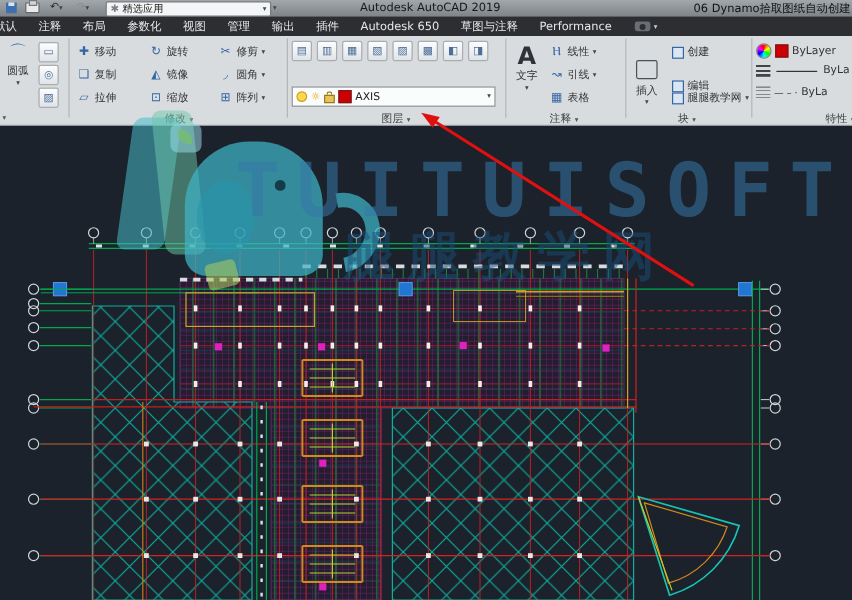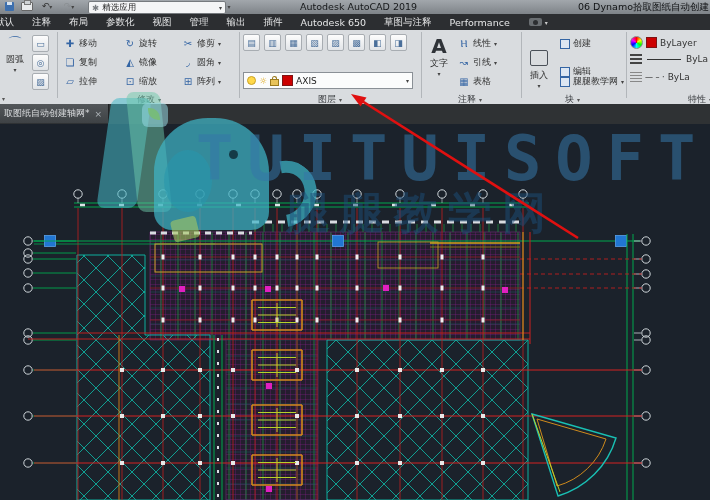--- a/index.html
+++ b/index.html
@@ -242,26 +242,20 @@
       <span>ByLa</span>
     </div>
     <div class="abs tool" style="left:630px;top:42px;width:78px">
       <span class="ltidot"></span>
       <span style="font-size:8px;color:#333">— – ·</span>
       <span>ByLa</span>
     </div>
     <span class="abs rlabel" style="left:688px"><span>特性</span> <span class="caret">▾</span></span>
   </div>
 
-  <div id="filebar" class="abs">
-    <div id="filetab" class="abs">
-      <span>取图纸自动创建轴网*</span>
-      <span class="x">×</span>
-    </div>
-  </div>
 
   <div id="canvaswrap" class="abs">
     <svg id="cad" width="710" height="376" viewBox="0 0 710 376">
         <defs>
     <pattern id="xh" width="24" height="24" patternUnits="userSpaceOnUse">
       <path d="M0,0L24,24M24,0L0,24" stroke="#0fae9e" stroke-width="0.9" fill="none"></path>
     </pattern>
     <pattern id="pp" width="5" height="5" patternUnits="userSpaceOnUse">
       <rect width="5" height="5" fill="#241d2e"></rect>
       <path d="M0,0H5M0,0V5" stroke="#8a1f8c" stroke-width="0.6" fill="none"></path>

